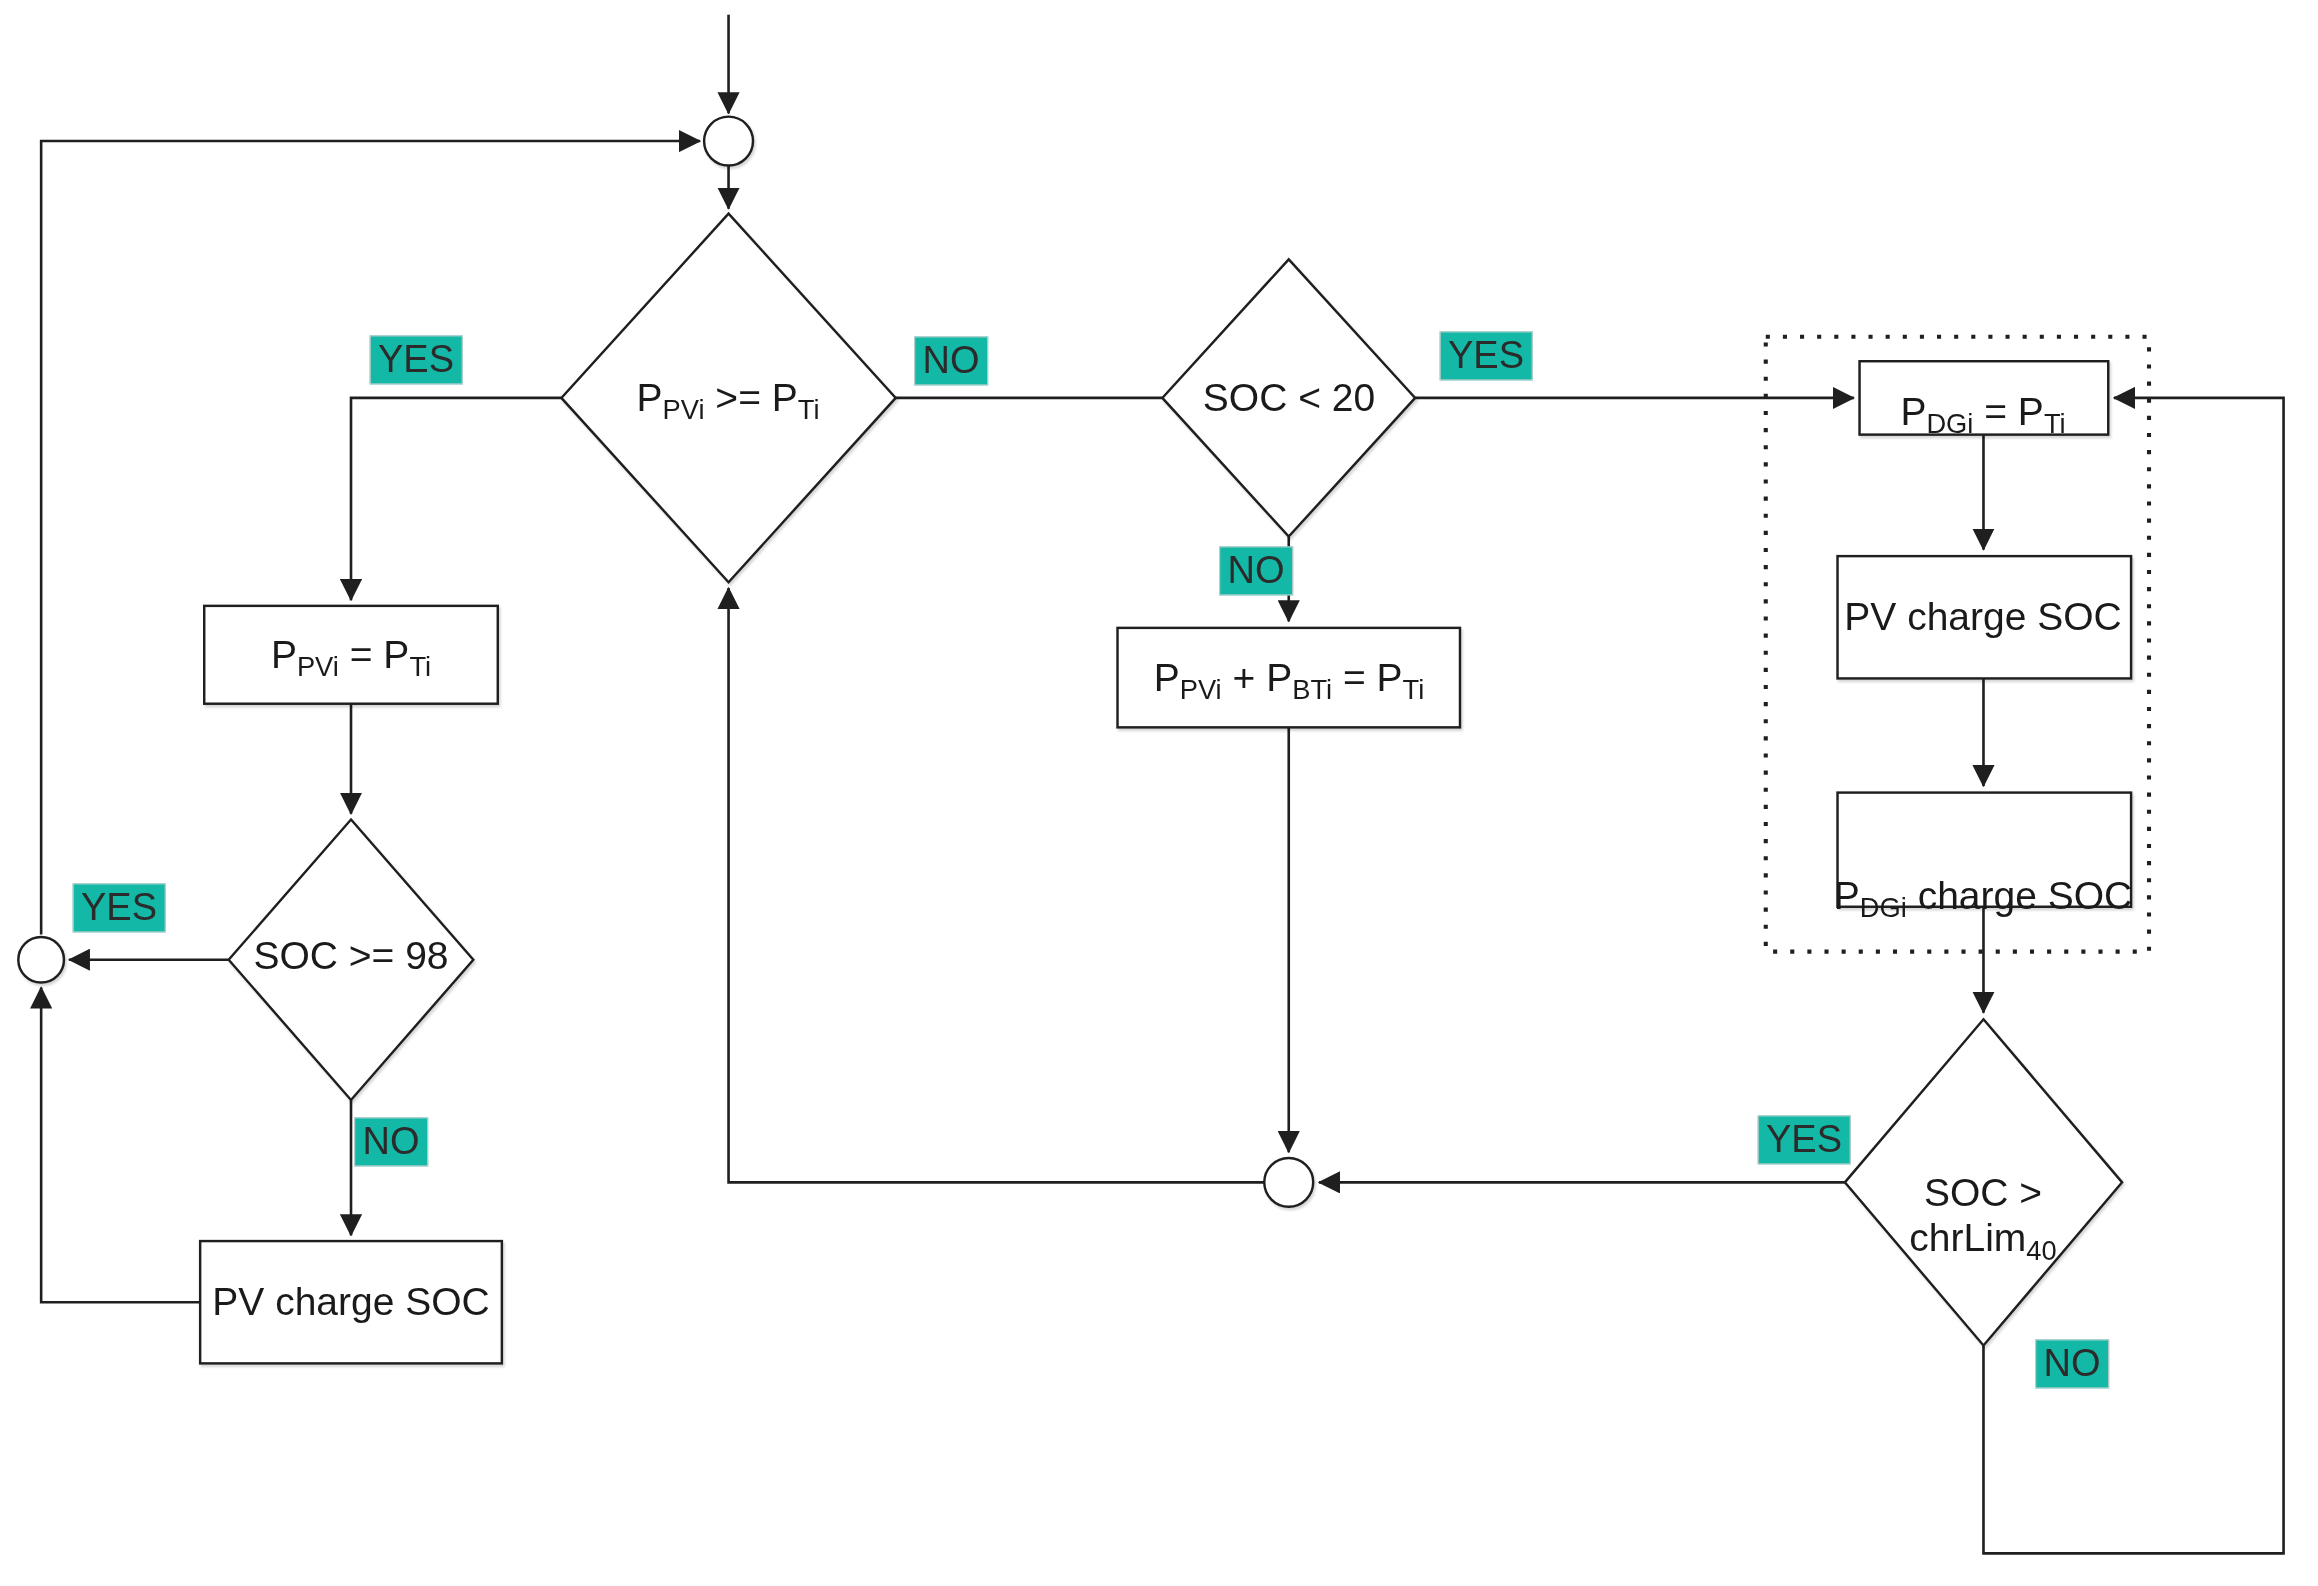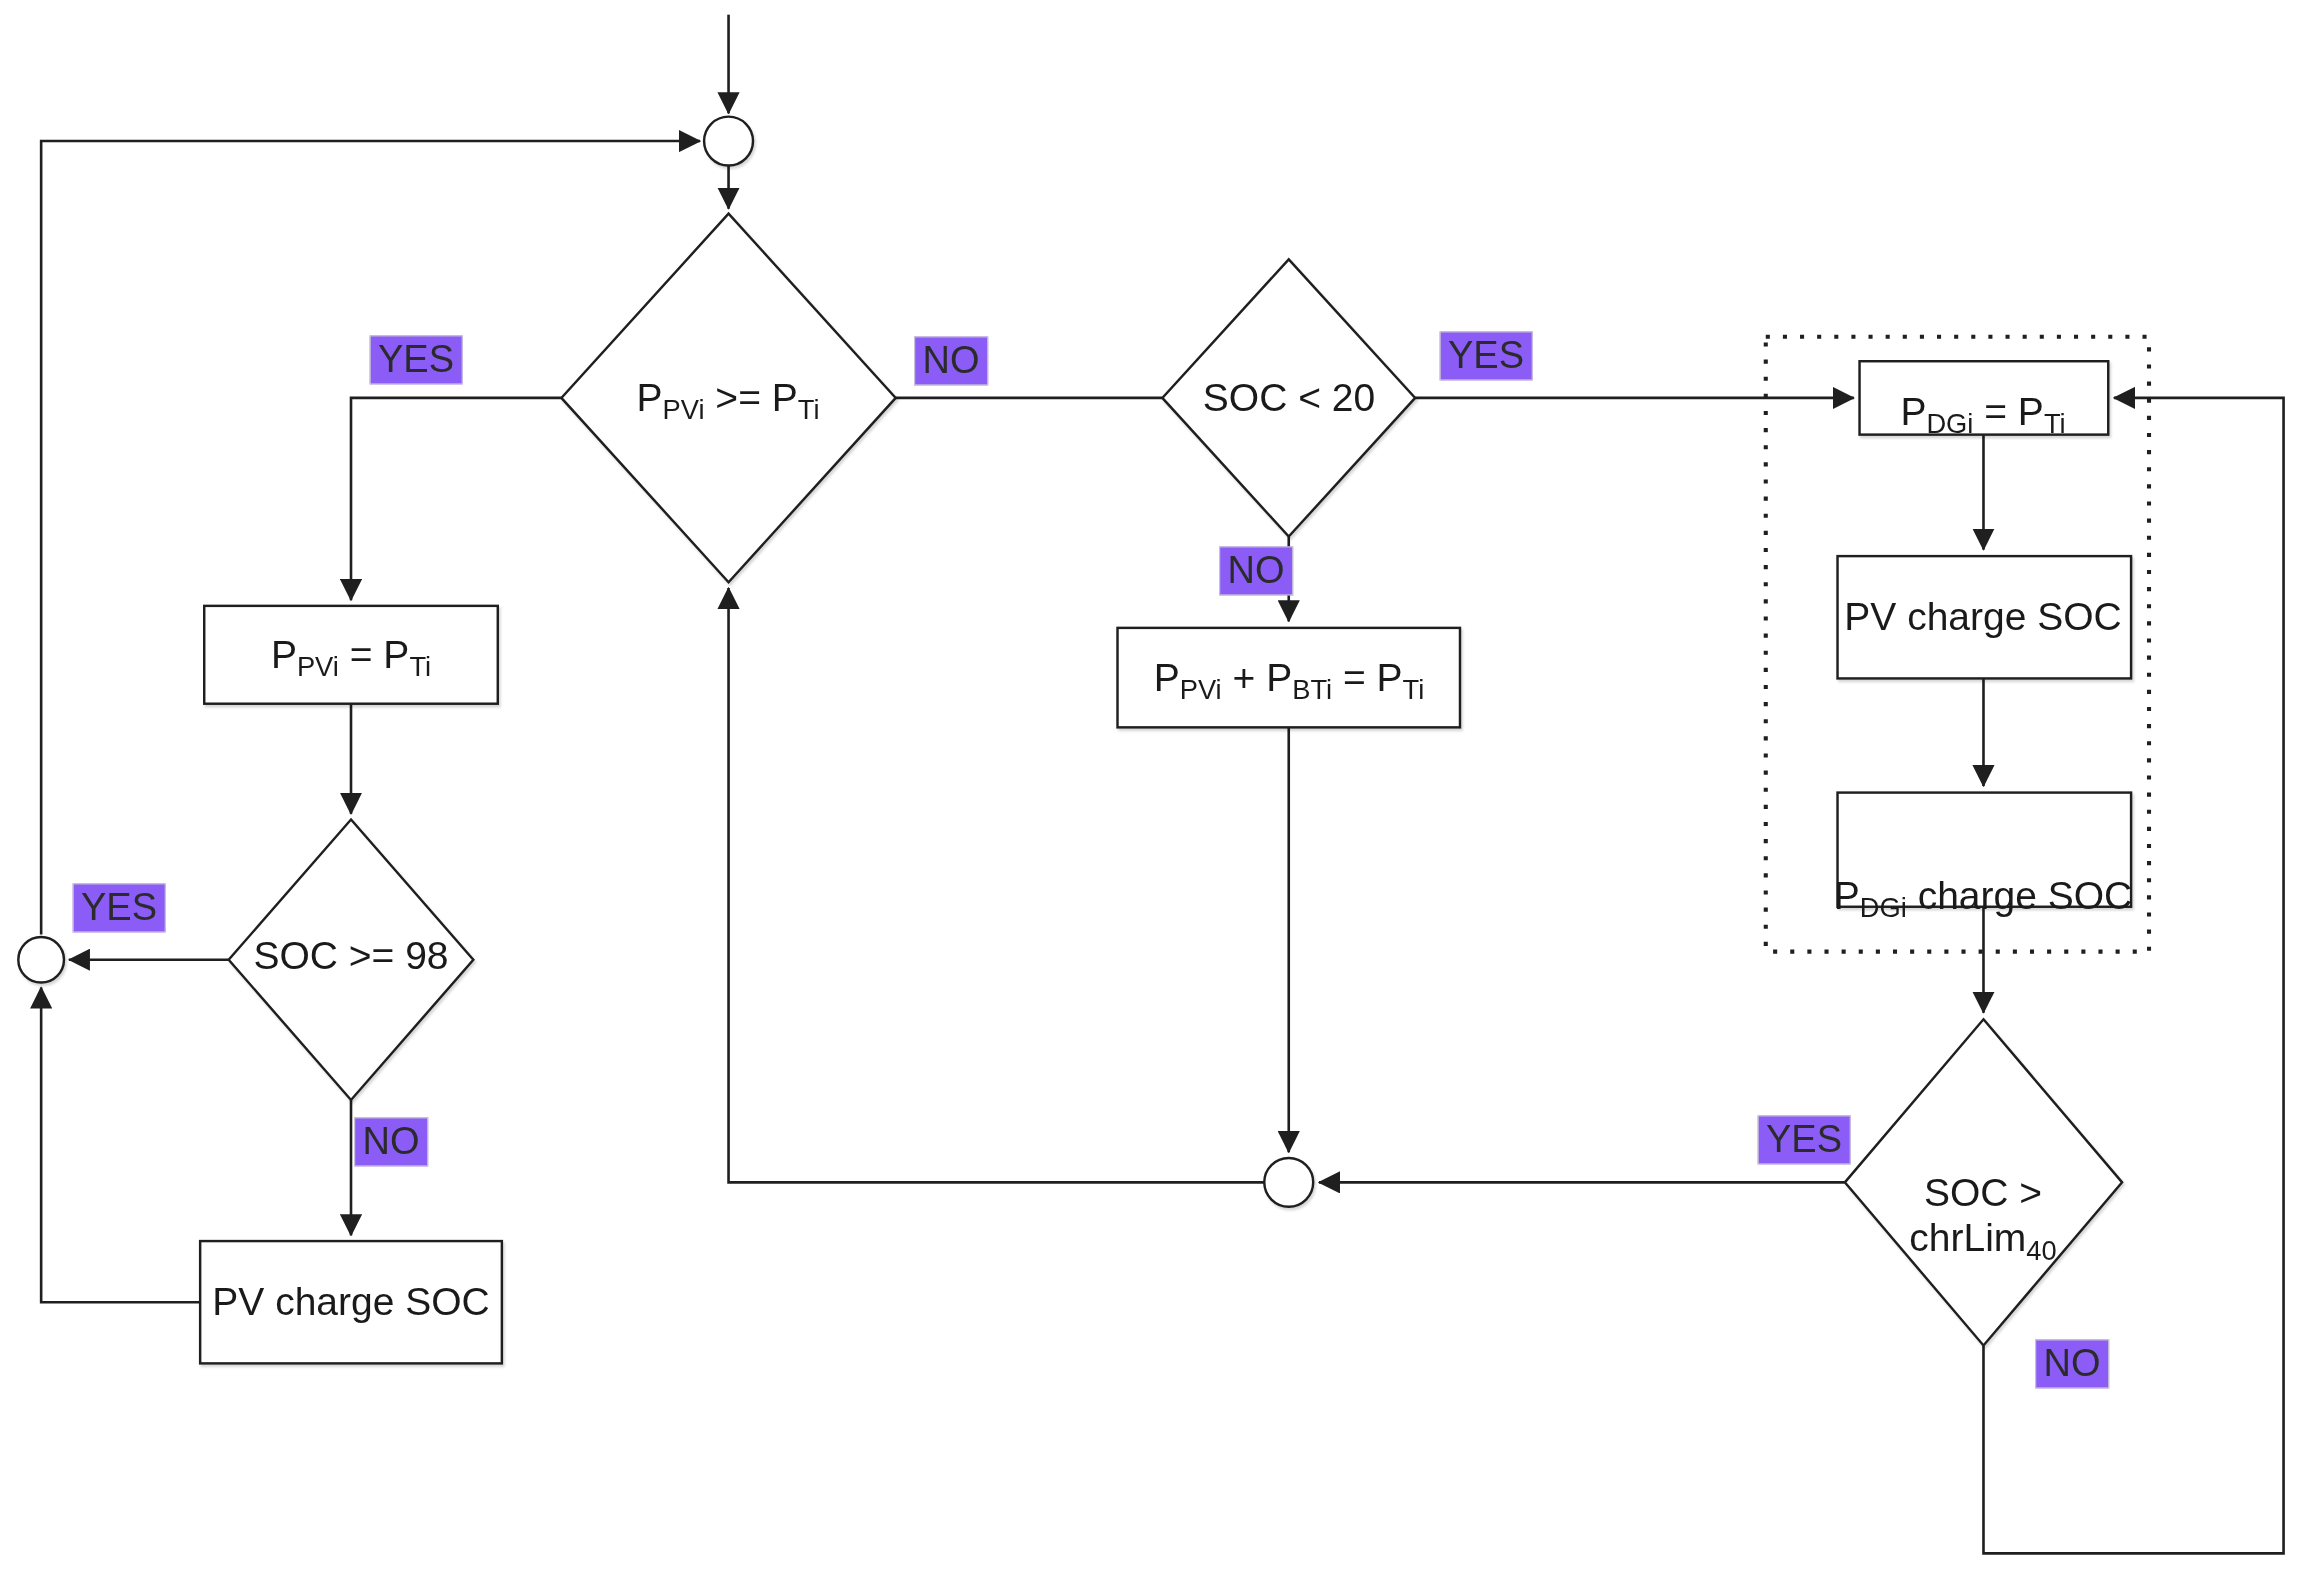--- a/index.html
+++ b/index.html
@@ -52,21 +52,21 @@
     font-size: 0.7em;
     line-height: 0;
     text-align: center;
   }
   .edge-label {
     position: absolute;
     transform: translate(-50%, -50%);
     font-size: 38px;
     line-height: 1.2;
     color: #2b2b2b;
-    background: #8b5cf6;
+    background: #14b8a6;
     border: 1.2px solid #d0d0d0;
     padding: 0.8px 7.3px;
     white-space: nowrap;
   }
 </style>
 </head>
 <body>
 
 <div class="canvas">
 

